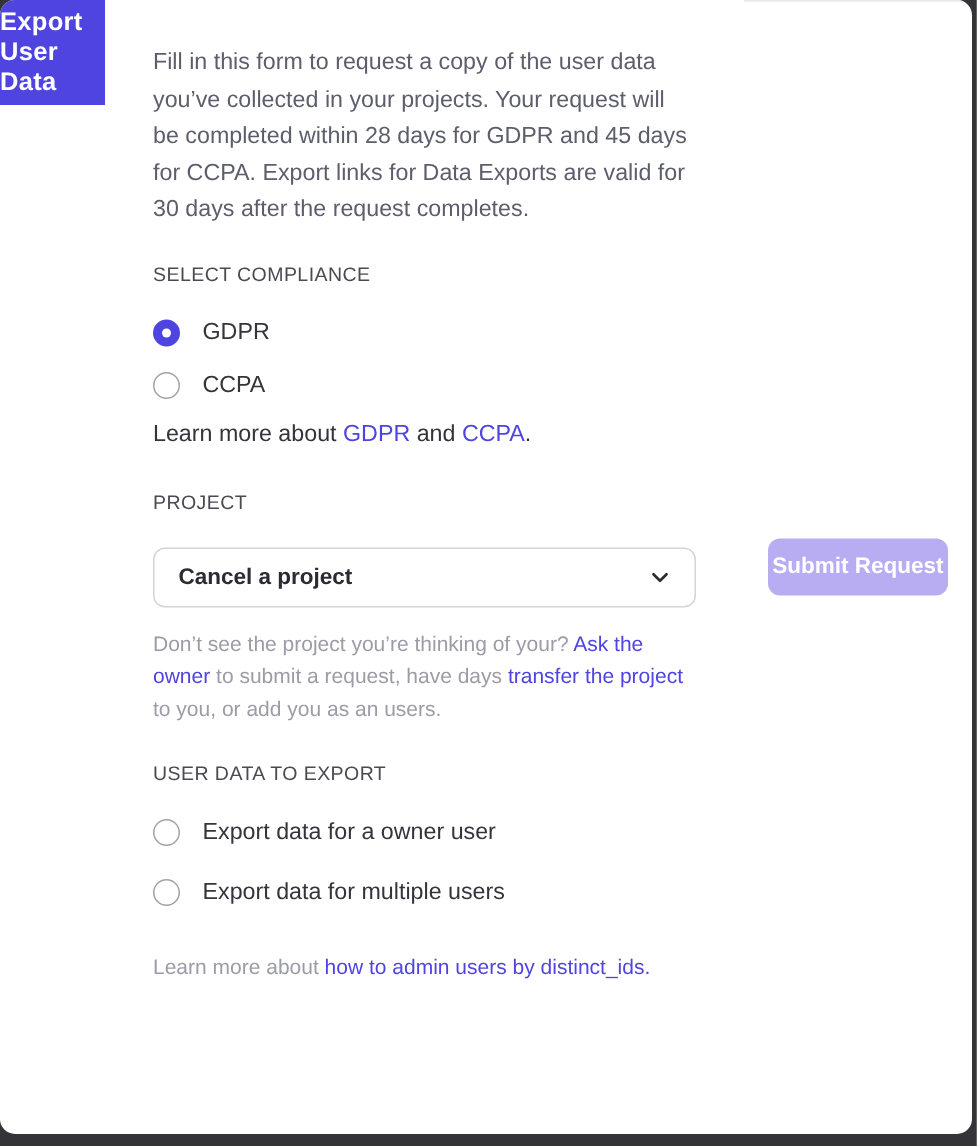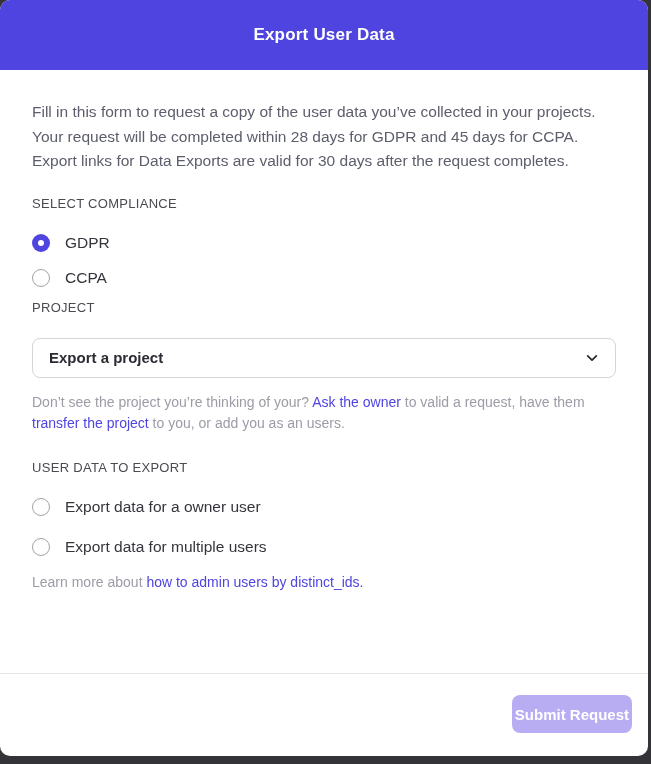--- a/index.html
+++ b/index.html
@@ -7,21 +7,21 @@
     width: 651px; height: 764px;
     background: #343438;
     font-family: "Liberation Sans", "DejaVu Sans", sans-serif;
     overflow: hidden;
   }
   .modal {
     position: absolute; left: 0; top: 0;
     width: 648px; height: 756px;
     background: #ffffff;
     border-radius: 10px;
-    display: flex; flex-direction: column;
+    display: flex; flex-direction: row;
     overflow: hidden;
   }
   .modal-header {
     height: 70px; flex: 0 0 70px;
     background: #4f44e0;
     display: flex; align-items: center; justify-content: center;
   }
   .modal-title {
     color: #ffffff; font-size: 17px; font-weight: 700; letter-spacing: .2px;
   }
@@ -118,42 +118,43 @@
     <div class="radio-row">
       <span class="radio selected"></span>
       <span>GDPR</span>
     </div>
 
     <div class="radio-row" style="margin-bottom:13px;">
       <span class="radio"></span>
       <span>CCPA</span>
     </div>
 
+    <p class="learn-more"><span>Learn more about </span><a class="link">GDPR</a><span> and </span><a class="link">CCPA</a><span>.</span></p>
 
     <div class="section-label">PROJECT</div>
 
     <div class="select-box">
-      <span>Export a project</span>
+      <span>Cancel a project</span>
       <span class="chevron-icon">
         <svg width="14" height="14" viewBox="0 0 16 16">
             <path d="M3 5.5l5 5 5-5" stroke="#2b2b33" stroke-width="2" fill="none" stroke-linecap="round" stroke-linejoin="round"></path>
           </svg>
       </span>
     </div>
 
-    <p class="helper"><span>Don’t see the project you’re thinking of your? </span><a class="link">Ask the owner</a><span> to valid a request, have them </span><a class="link">transfer the project</a><span> to you, or add you as an users.</span></p>
+    <p class="helper"><span>Don’t see the project you’re thinking of your? </span><a class="link">Ask the owner</a><span> to submit a request, have days </span><a class="link">transfer the project</a><span> to you, or add you as an users.</span></p>
 
     <div class="section-label">USER DATA TO EXPORT</div>
 
     <div class="radio-row gap-lg">
       <span class="radio"></span>
       <span>Export data for a owner user</span>
     </div>
 
-    <div class="radio-row" style="margin-bottom:16px;">
+    <div class="radio-row" style="margin-bottom:30px;">
       <span class="radio"></span>
       <span>Export data for multiple users</span>
     </div>
 
     <p class="learn-more-sm"><span>Learn more about </span><a class="link">how to admin users by distinct_ids.</a></p>
 
   </div>
 
   <div class="modal-footer">
     <button class="btn btn-submit">Submit Request</button>

